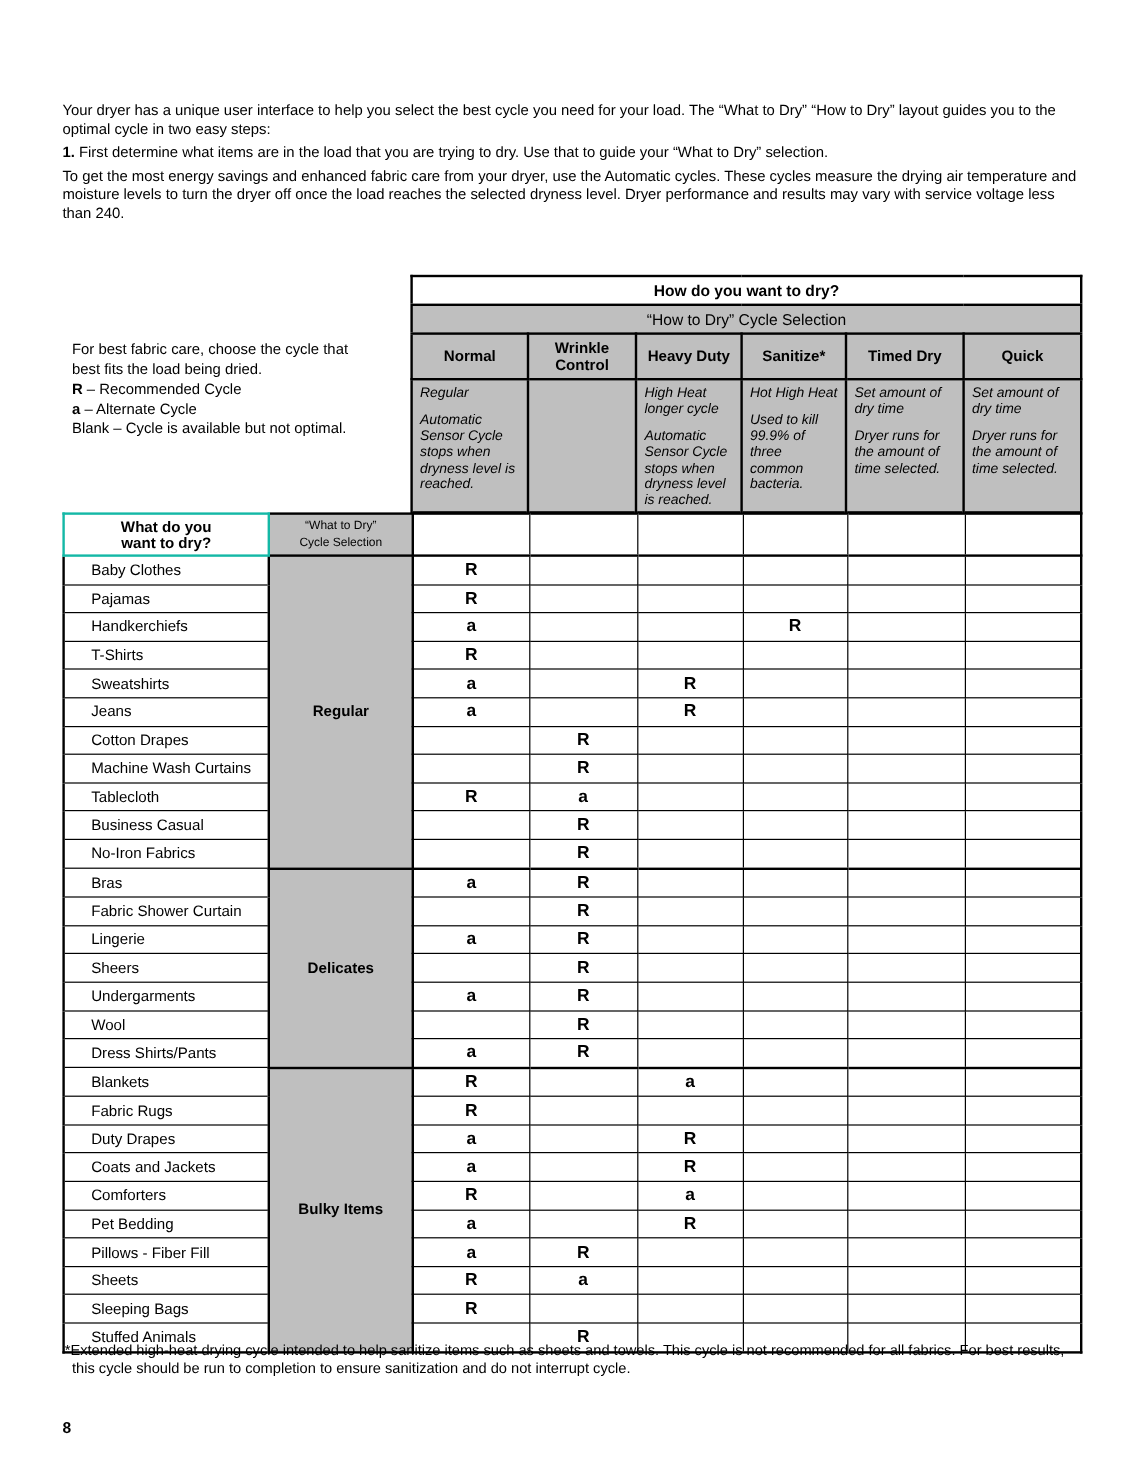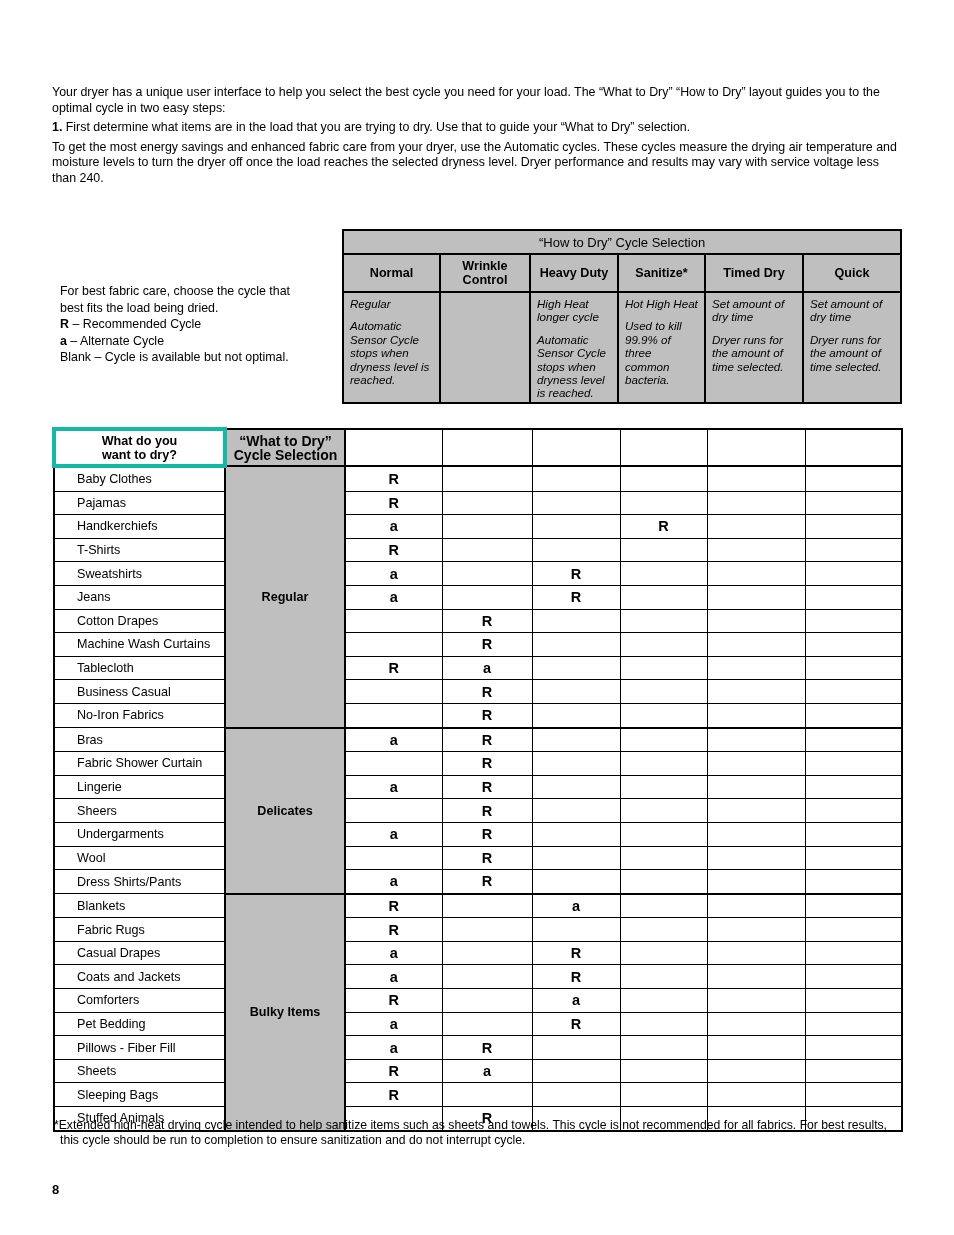--- a/index.html
+++ b/index.html
@@ -124,26 +124,26 @@
     border: 2px solid #000;
   }
   #matrix td { height: 22.6px; }
   #matrix .hdr-left {
     text-align: center;
     font-weight: bold;
     font-size: 12.6px;
     line-height: 14px;
     height: 33px;
     background: #ffffff;
-    border: 4px solid #14b8a6;
+    border: 2px solid #14b8a6;
   }
   #matrix .hdr-group {
     text-align: center;
-    font-weight: bold;
-    font-size: 14px;
+    font-weight: normal;
+    font-size: 10px;
     line-height: 14px;
     height: 33px;
     background: #bfbfbf;
     border: 2px solid #000;
   }
   #matrix .hdr-blank {
     height: 33px;
     background: #ffffff;
     border-left: 1px solid #000;
     border-right: 1px solid #000;
@@ -228,20 +228,23 @@
   <table class="tbl" id="how-table">
     <colgroup>
       <col style="width:97px">
         <col style="width:90px">
         <col style="width:88px">
       <col style="width:87px">
         <col style="width:98px">
         <col style="width:98px">
     </colgroup>
     <tbody>
+      <tr>
+        <td class="banner" colspan="6">How do you want to dry?</td>
+      </tr>
       <tr>
         <td class="subbanner" colspan="6">“How to Dry” Cycle Selection</td>
       </tr>
       <tr id="how-col-head">
           <td class="colhead">Normal</td>
           <td class="colhead">Wrinkle Control</td>
           <td class="colhead">Heavy Duty</td>
           <td class="colhead">Sanitize*</td>
           <td class="colhead">Timed Dry</td>
           <td class="colhead">Quick</td>
@@ -482,21 +485,21 @@
         <tr>
           <td class="item">Fabric Rugs</td>
           <td class="mark c0">R</td>
           <td class="mark c1"></td>
           <td class="mark c2"></td>
           <td class="mark c3"></td>
           <td class="mark c4"></td>
           <td class="mark c5"></td>
         </tr>
         <tr>
-          <td class="item">Casual Drapes</td>
+          <td class="item">Duty Drapes</td>
           <td class="mark c0">a</td>
           <td class="mark c1"></td>
           <td class="mark c2">R</td>
           <td class="mark c3"></td>
           <td class="mark c4"></td>
           <td class="mark c5"></td>
         </tr>
         <tr>
           <td class="item">Coats and Jackets</td>
           <td class="mark c0">a</td>

